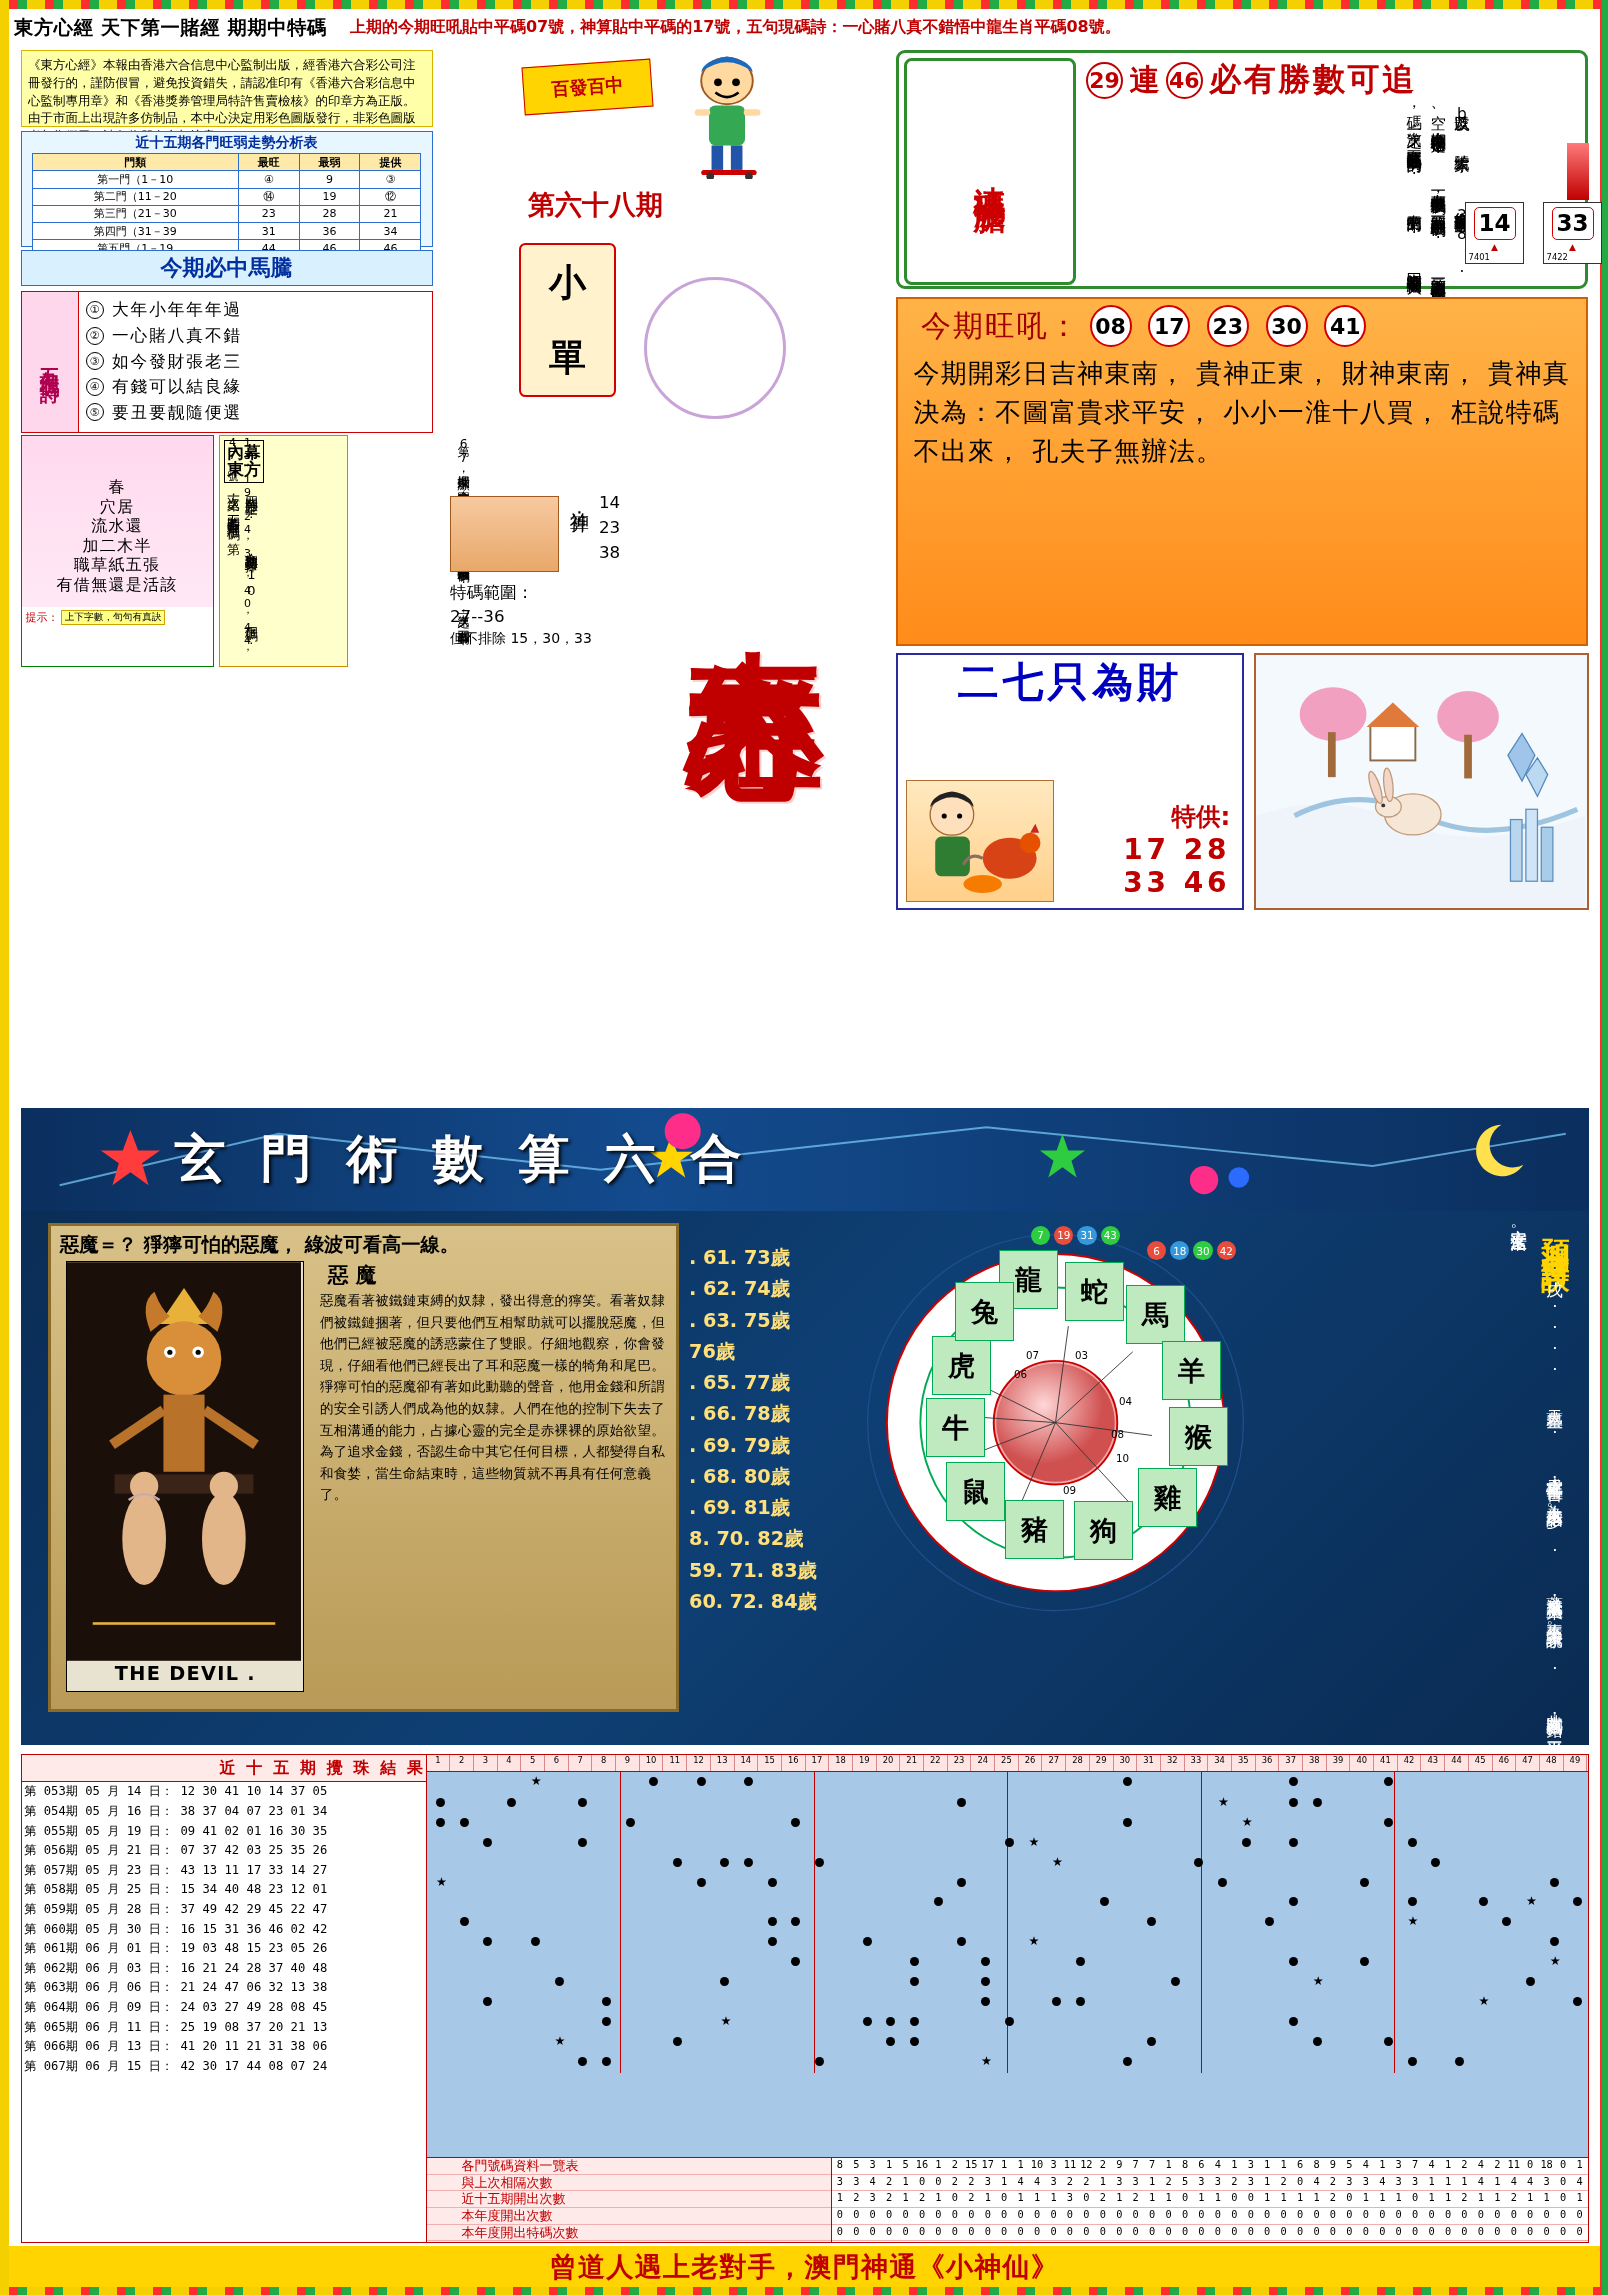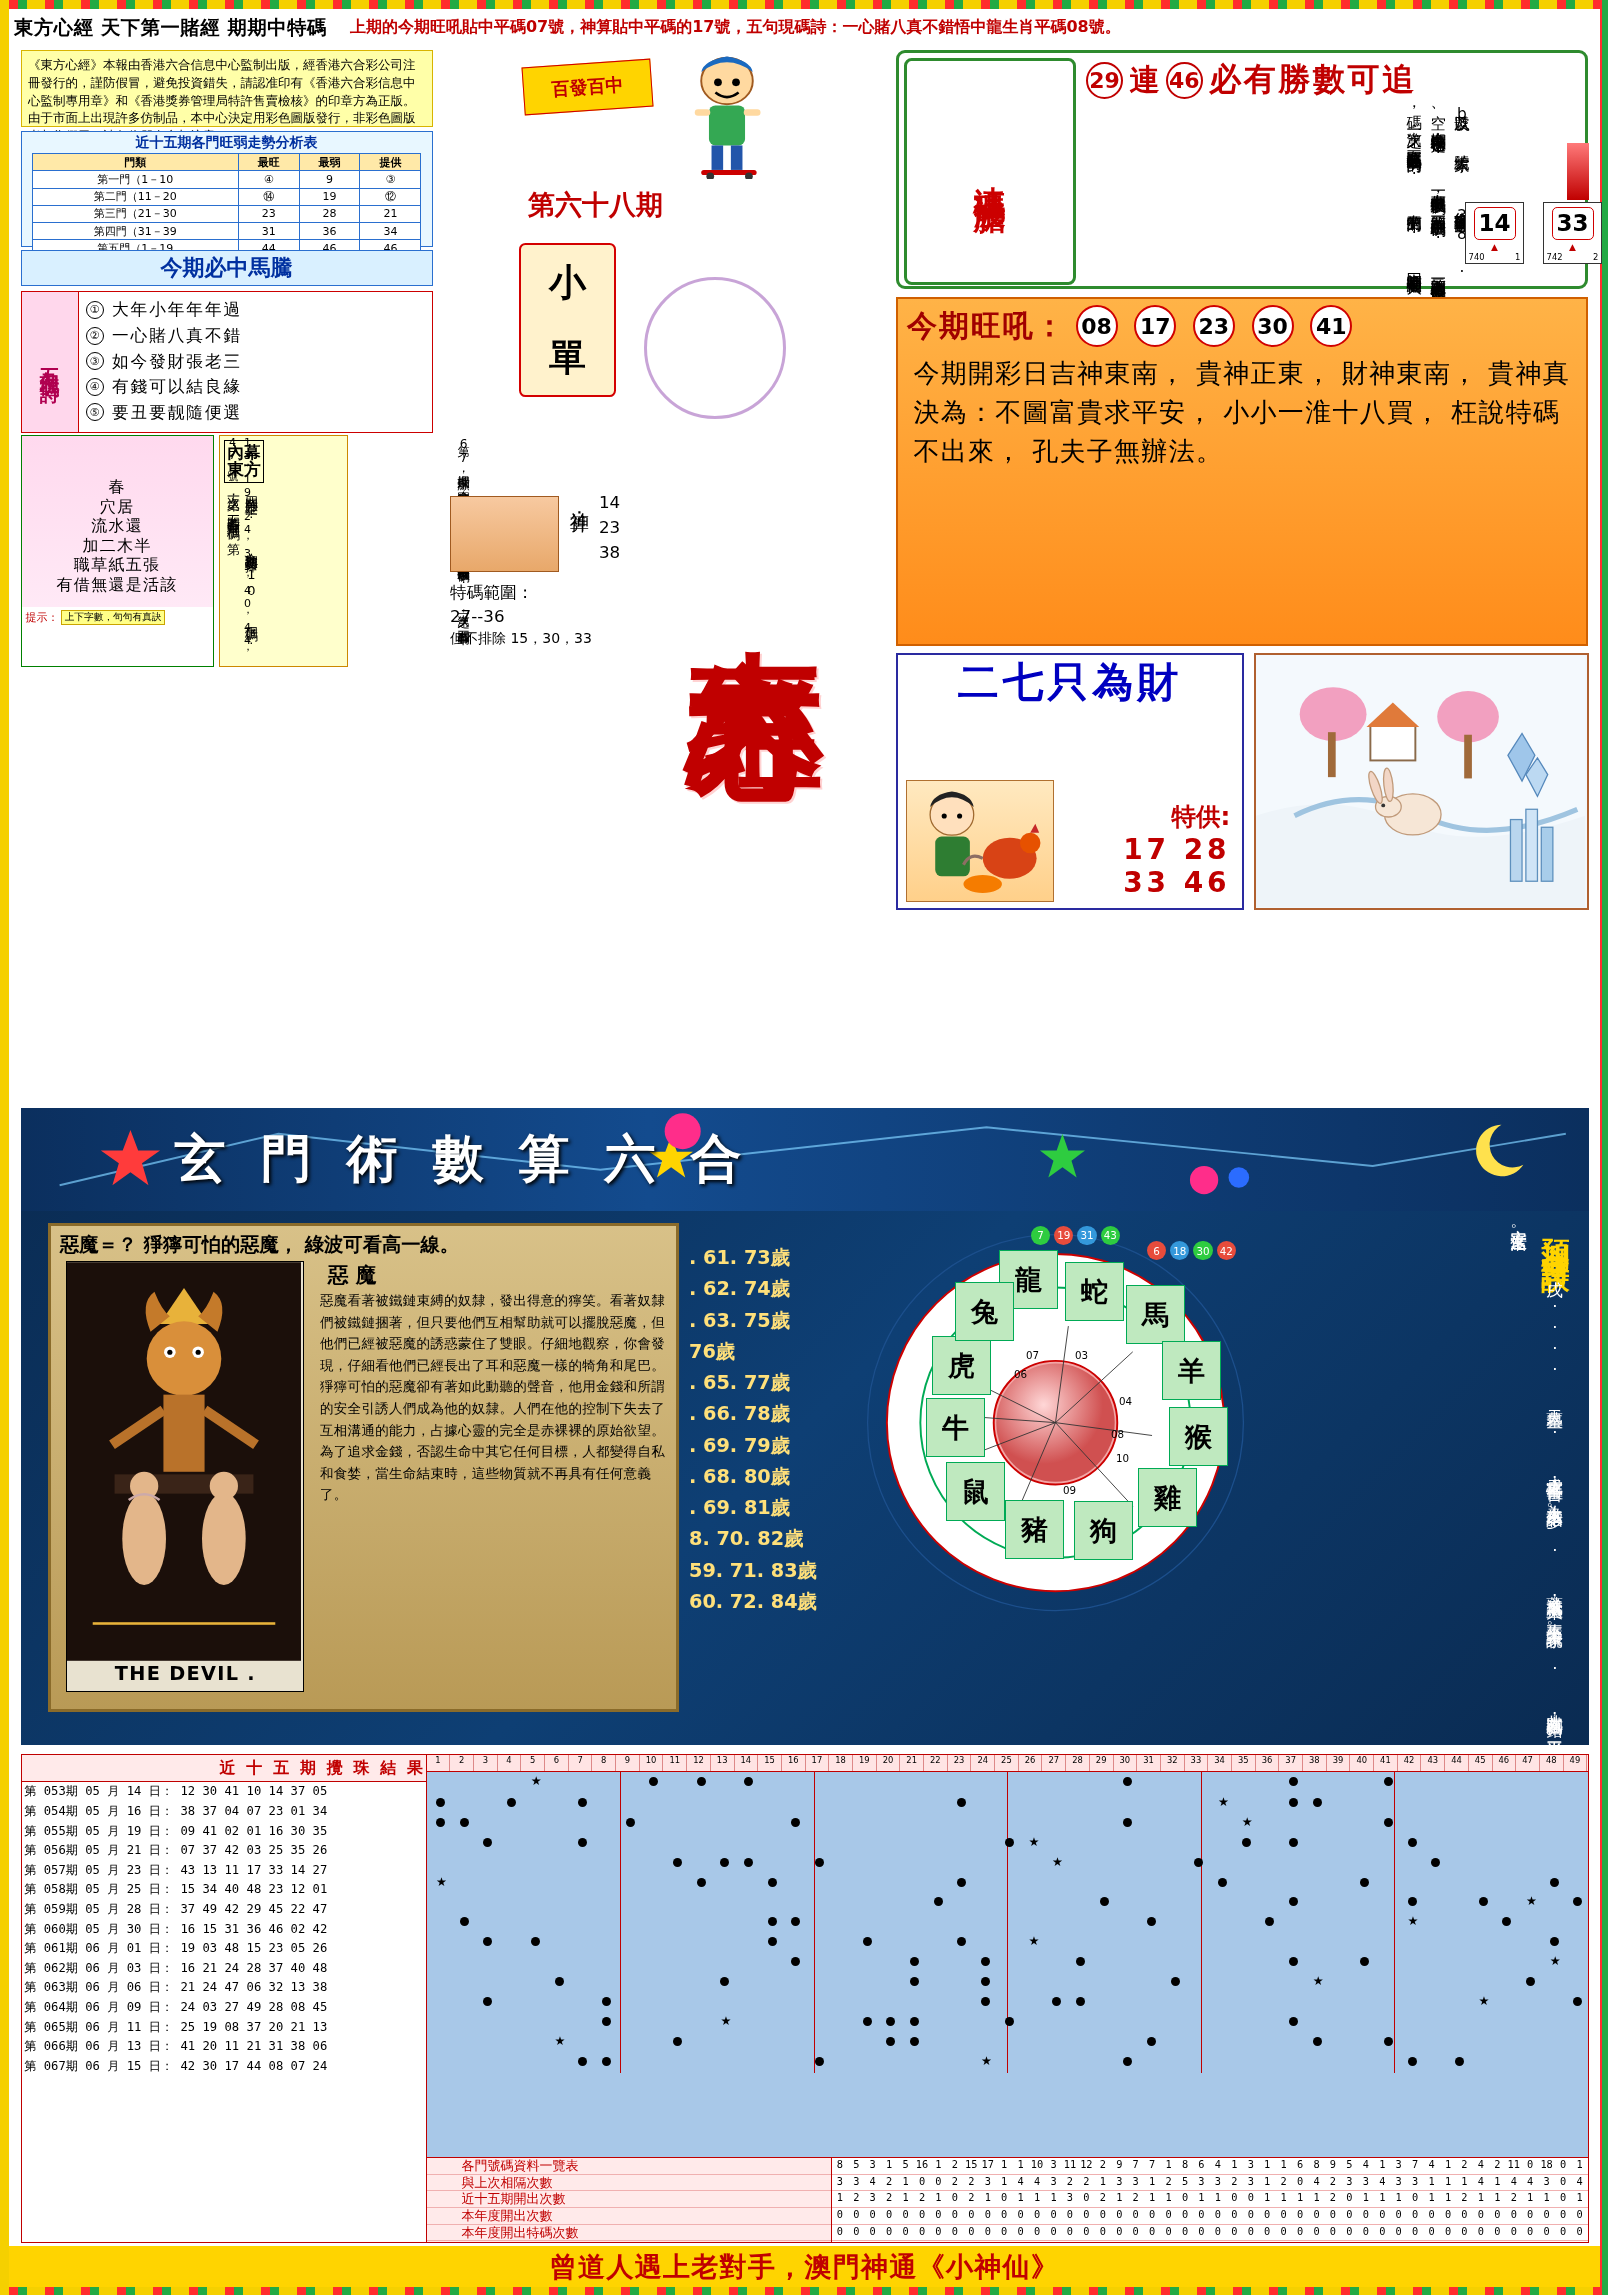--- a/index.html
+++ b/index.html
@@ -213,36 +213,36 @@
     display:flex; flex-direction:column; align-items:center;
   }
   .balltag .bnum {
     width:42px; height:33px; margin-top:3.9px; border:1.9px solid #d00000;
     border-radius:5.1px; color:#000; font-weight:bold; font-size:23px;
     display:flex; align-items:center; justify-content:center;
   }
   .balltag .bsub { font-size:9px; color:#c00000; margin-top:2.6px; }
   .balltag .bfoot {
     width:100%; font-size:8.4px; color:#000; display:flex;
-    justify-content:space-between; padding:0 2.6px;
+    padding:0 2.6px;
   }
   .sidechip {
     position:absolute; width:22px; height:57px;
     background:linear-gradient(#ff7a7a,#c00000);
     color:#fff; font-size:7.7px; writing-mode:vertical-rl;
     display:flex; align-items:center; justify-content:center;
   }
 
   
   #wanghou {
     left:896px; top:297px; width:692px; height:349px;
     background:linear-gradient(#ffb347,#ff8c1a); border:2.6px solid #d06000;
   }
   #wanghou .hdr { display:flex; align-items:center; padding:6.4px 9px 2.6px; }
-  #wanghou .hdr .lab { color:#a00000; font-weight:bold; font-size:30px; letter-spacing:1.9px; }
+  #wanghou .hdr .lab { color:#a00000; font-weight:normal; font-size:30px; letter-spacing:1.9px;margin-left:14px; }
   #wanghou .balls { display:flex; gap:16.7px; margin-left:9px; }
   #wanghou .ball {
     width:42px; height:42px; border-radius:50%; background:#fff;
     border:2.6px solid #d00000; color:#000; font-weight:bold; font-size:22px;
     display:flex; align-items:center; justify-content:center;
   }
   #wanghou .body {
     padding:3.9px 15.4px; font-size:26px; line-height:1.5; color:#000; letter-spacing:1.3px;
   }
 

